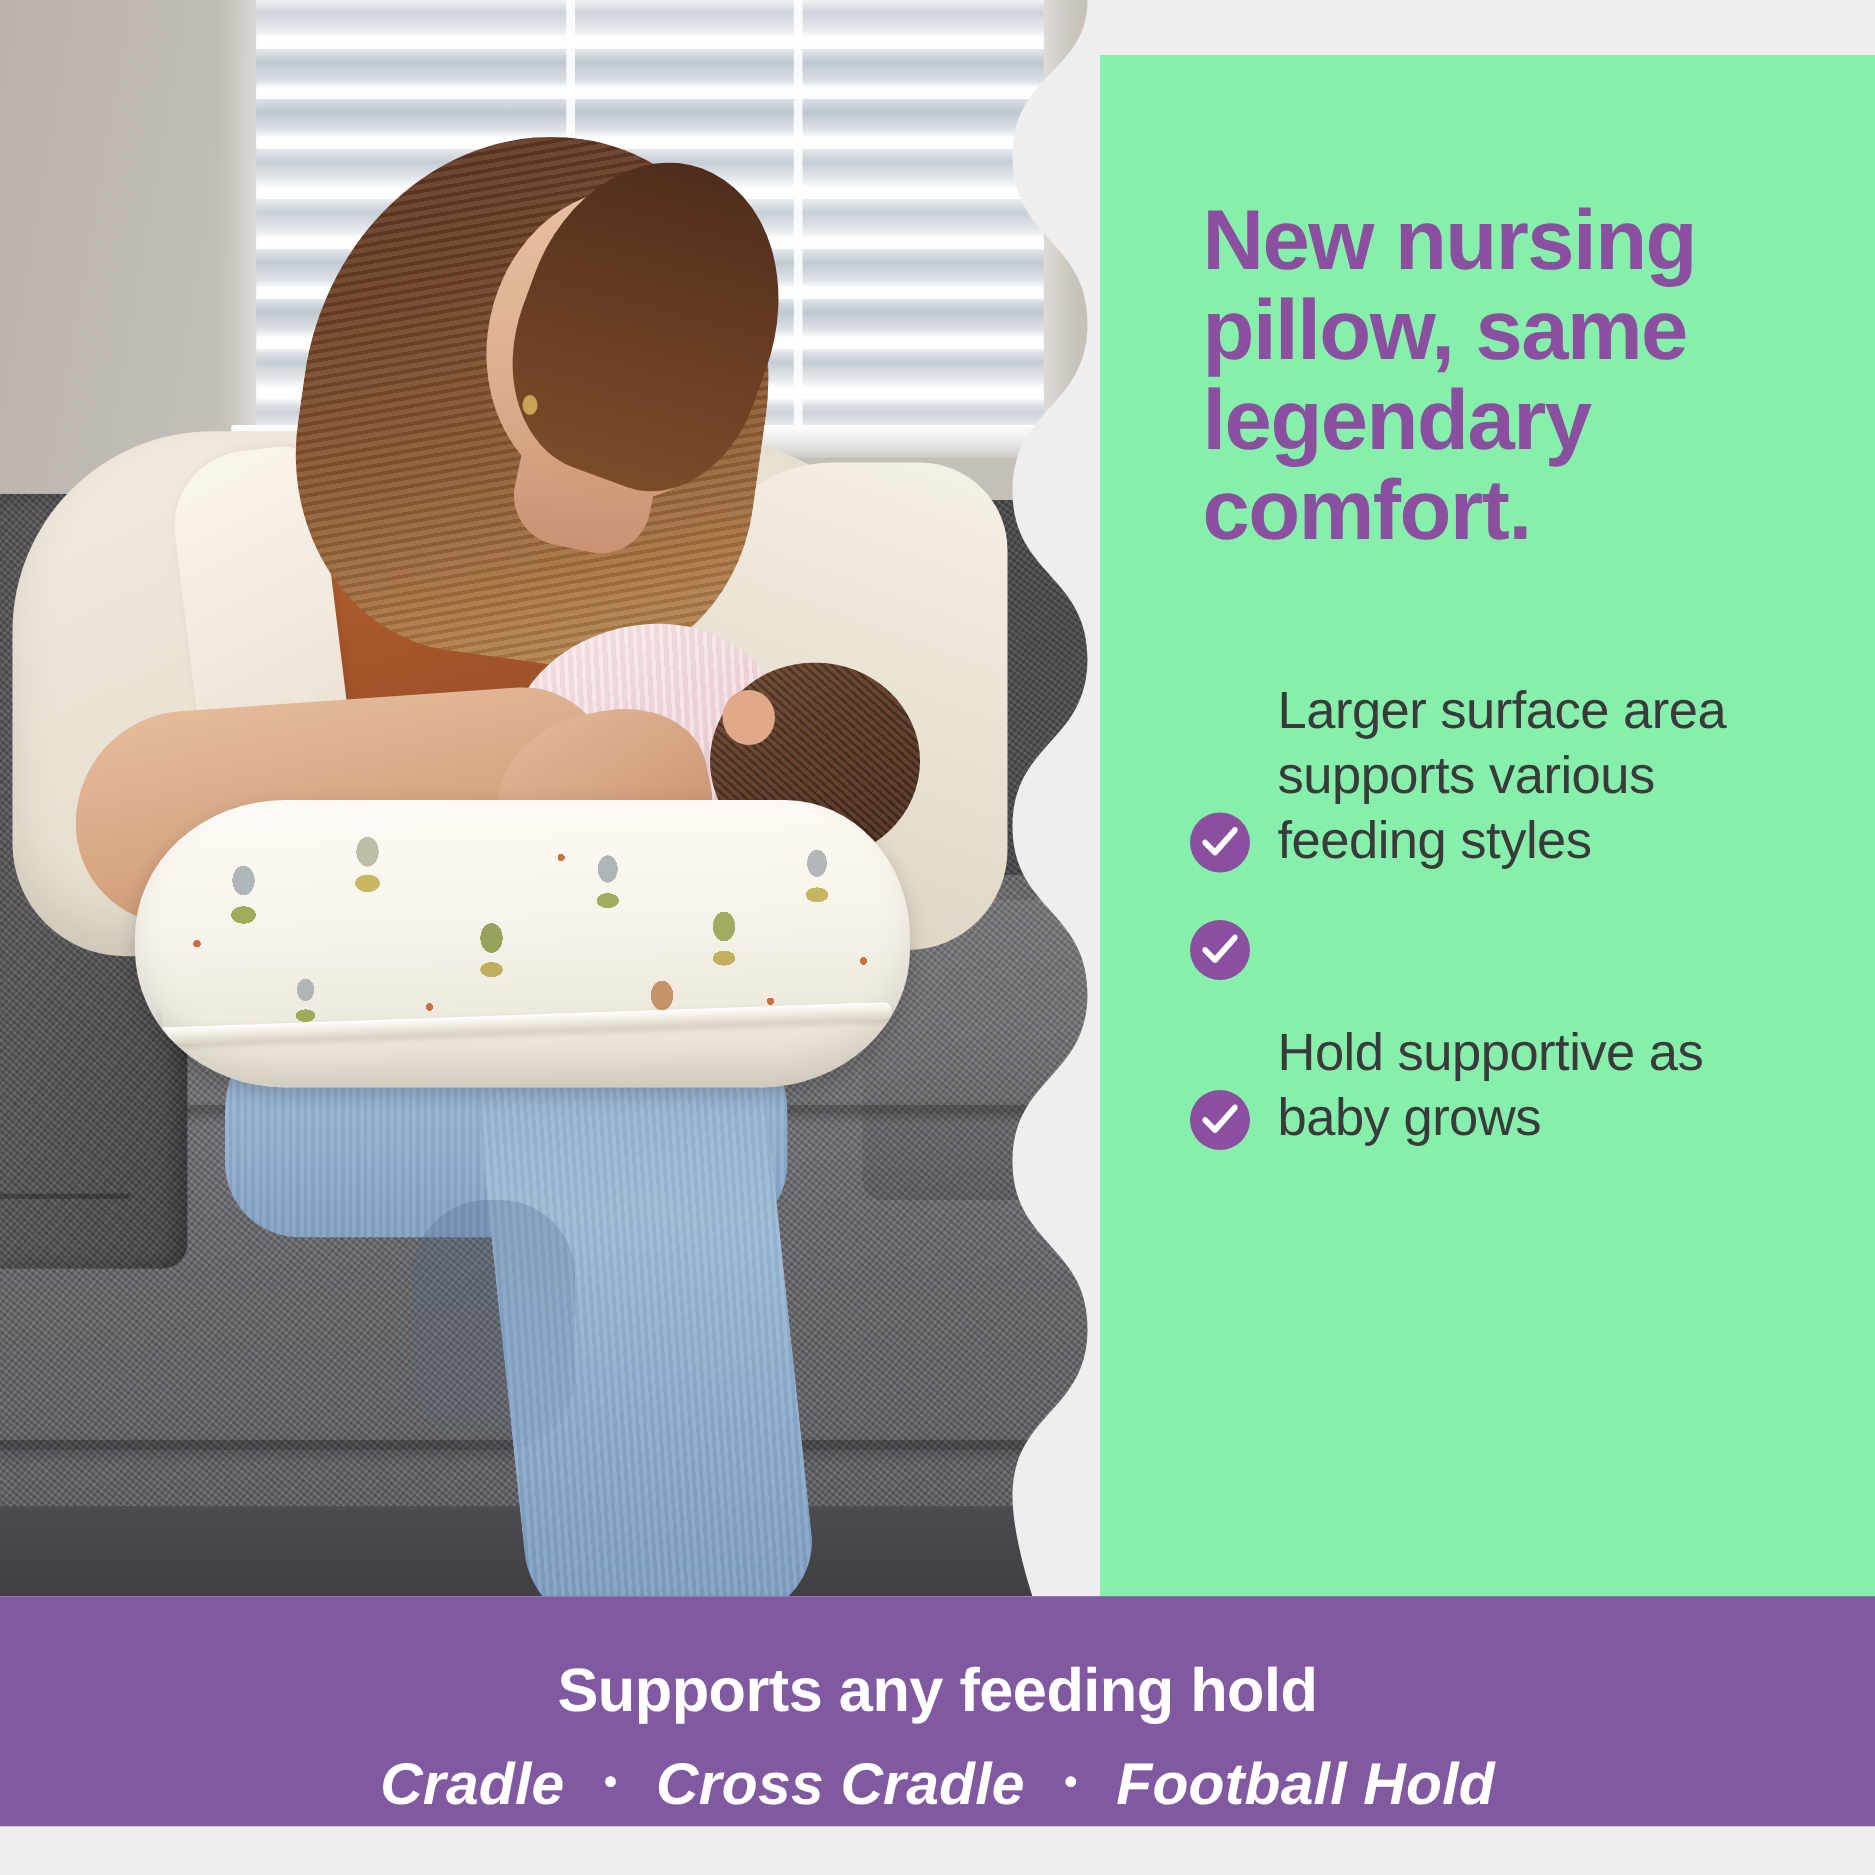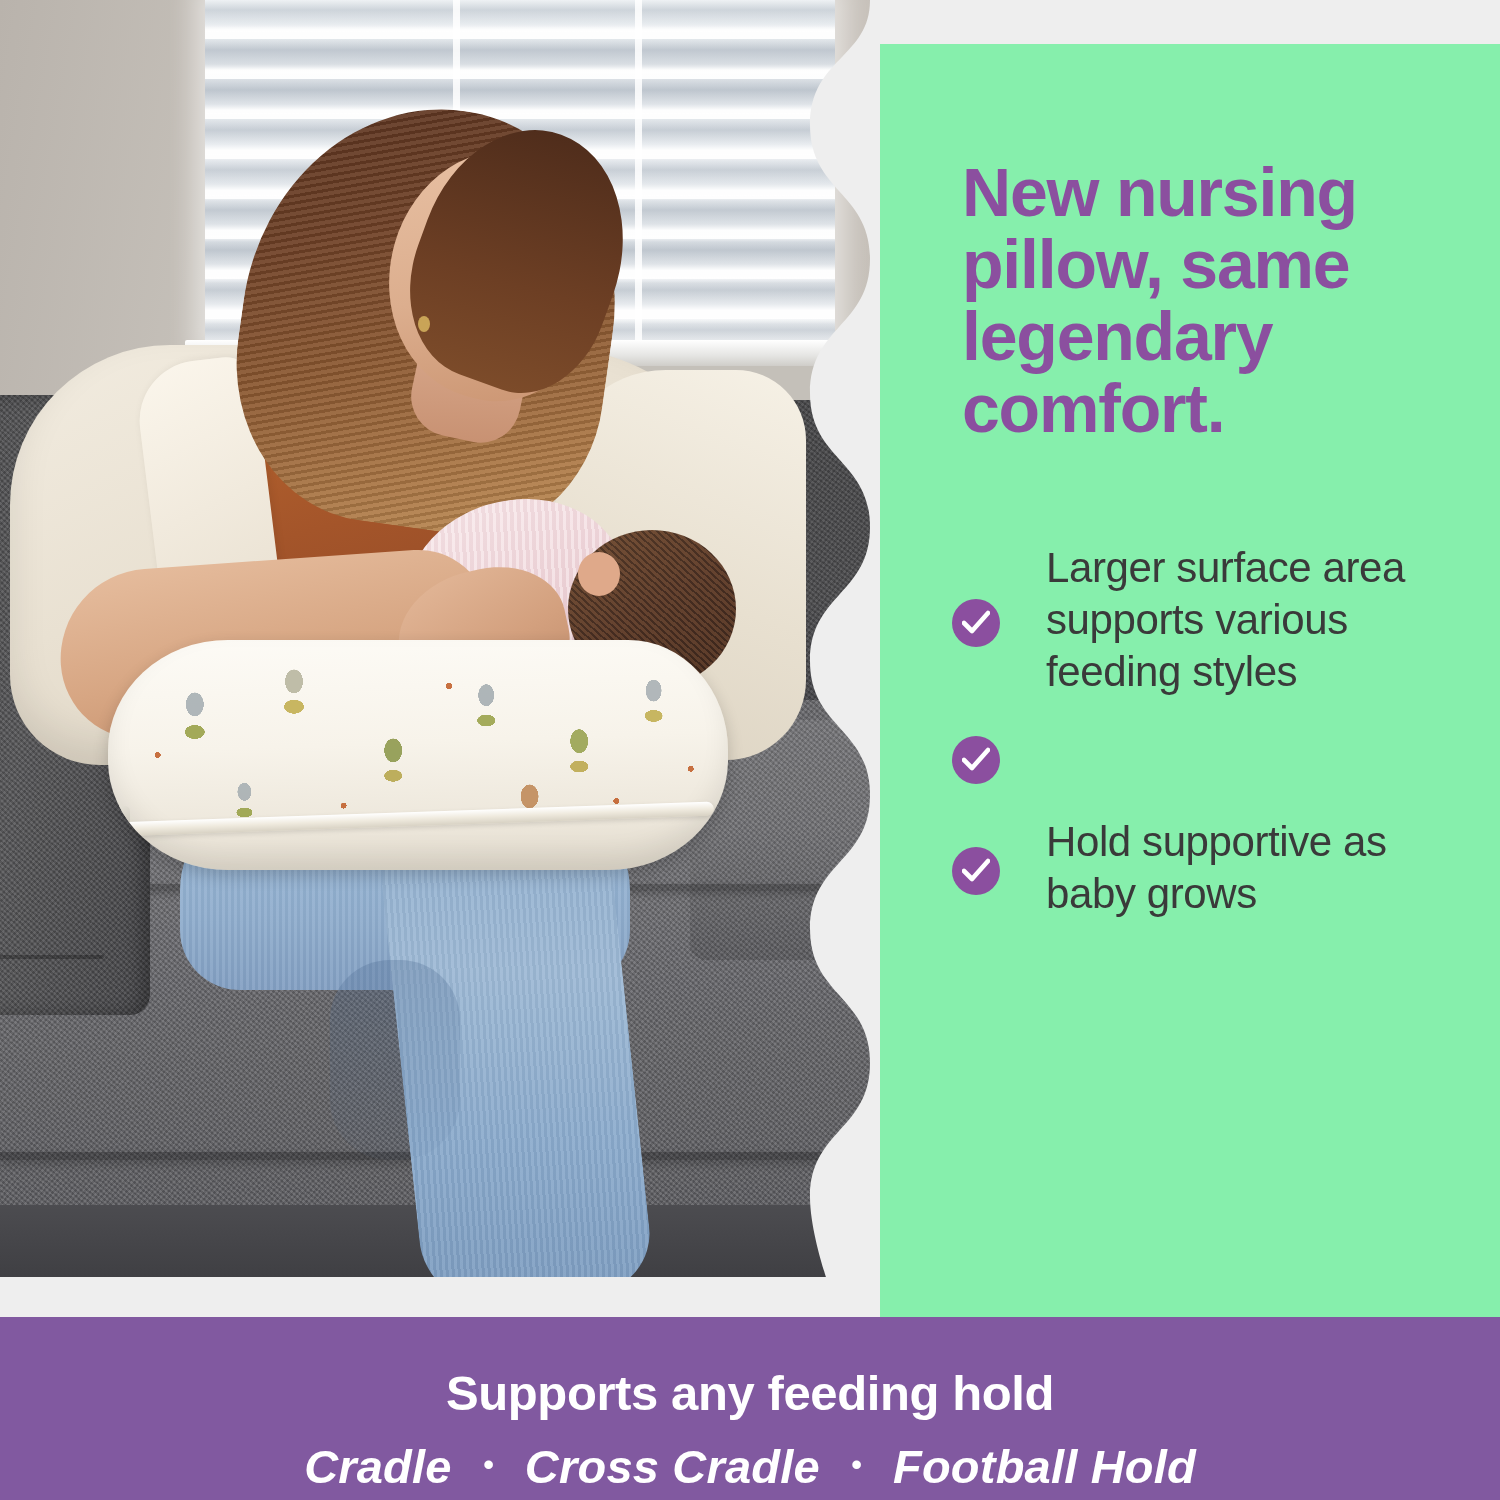--- a/index.html
+++ b/index.html
@@ -427,23 +427,22 @@
     position: absolute;
     left: 72px;
     top: 498px;
     width: 500px;
     list-style: none;
     margin: 0;
     padding: 0;
   }
   .bullet {
     display: flex;
-    align-items: center;
+    align-items: flex-end;
     margin-bottom: 32px;
-    gap: 24px;
   }
   .check-badge {
     flex: 0 0 auto;
     width: 48px;
     height: 48px;
     border-radius: 50%;
     background: #8B4F9F;
     position: relative;
     margin-top: 6px;
     margin-right: 22px;
@@ -459,21 +458,21 @@
     font-size: 42px;
     line-height: 1.24;
     color: #3A3A3A;
     letter-spacing: -0.4px;
   }
 
   
   .banner {
     position: absolute;
     left: 0;
-    top: 1317px;
+    top: 1277px;
     width: 1500px;
     height: 184px;
     background: #8159A0;
     text-align: center;
   }
   .banner-title {
     margin: 0;
     padding-top: 48px;
     color: #ffffff;
     font-size: 49px;

